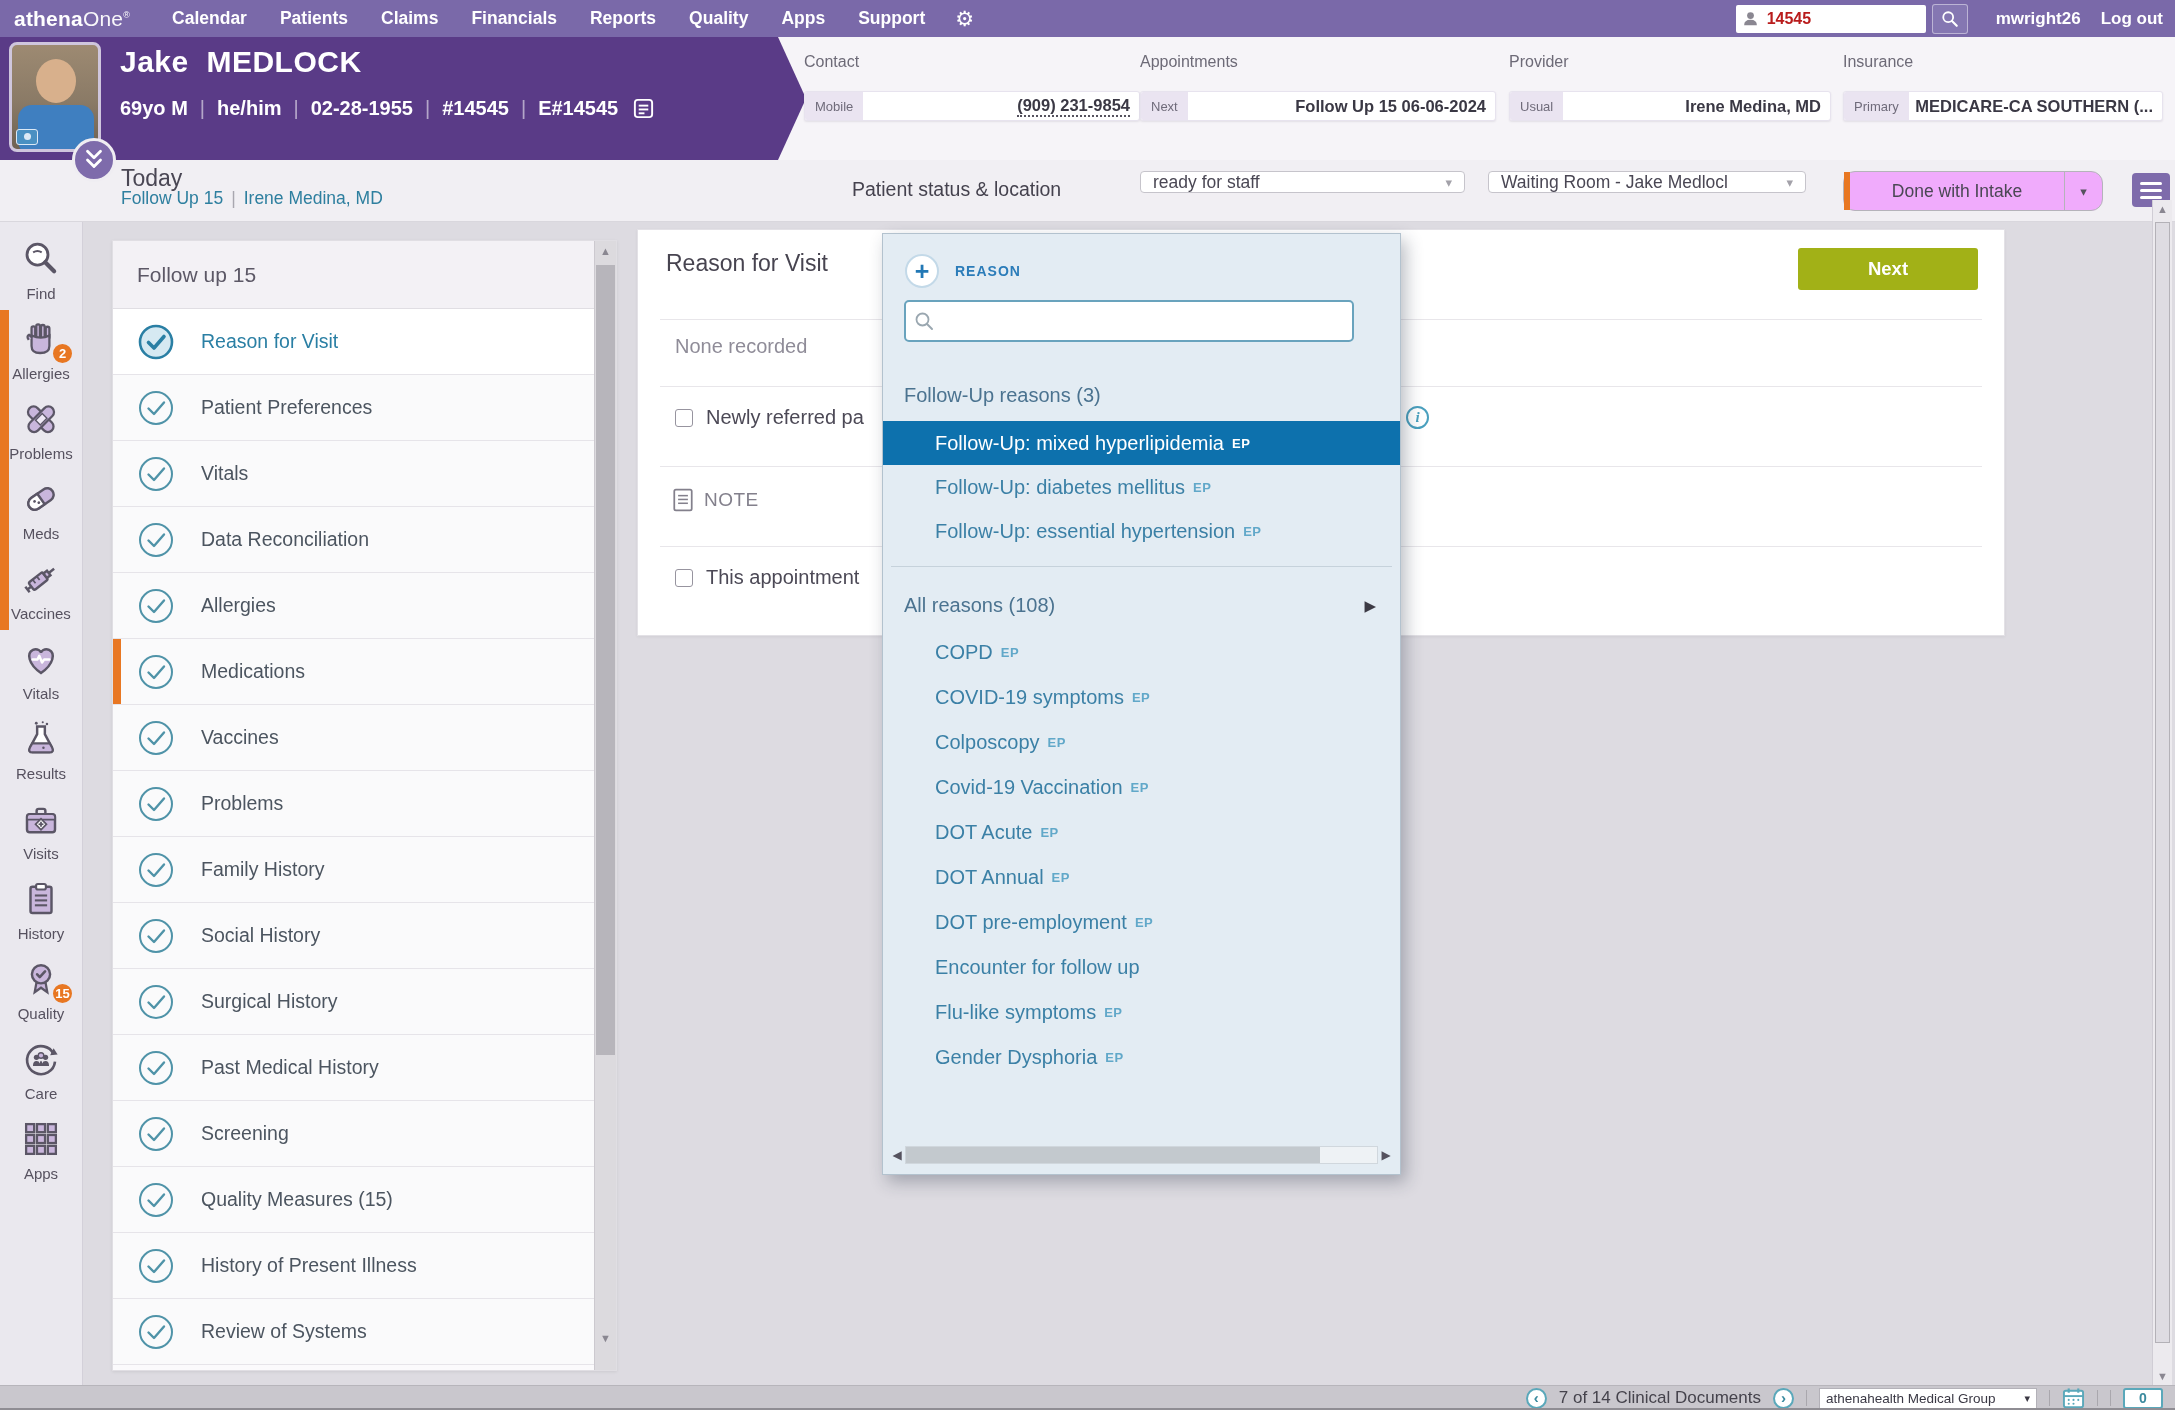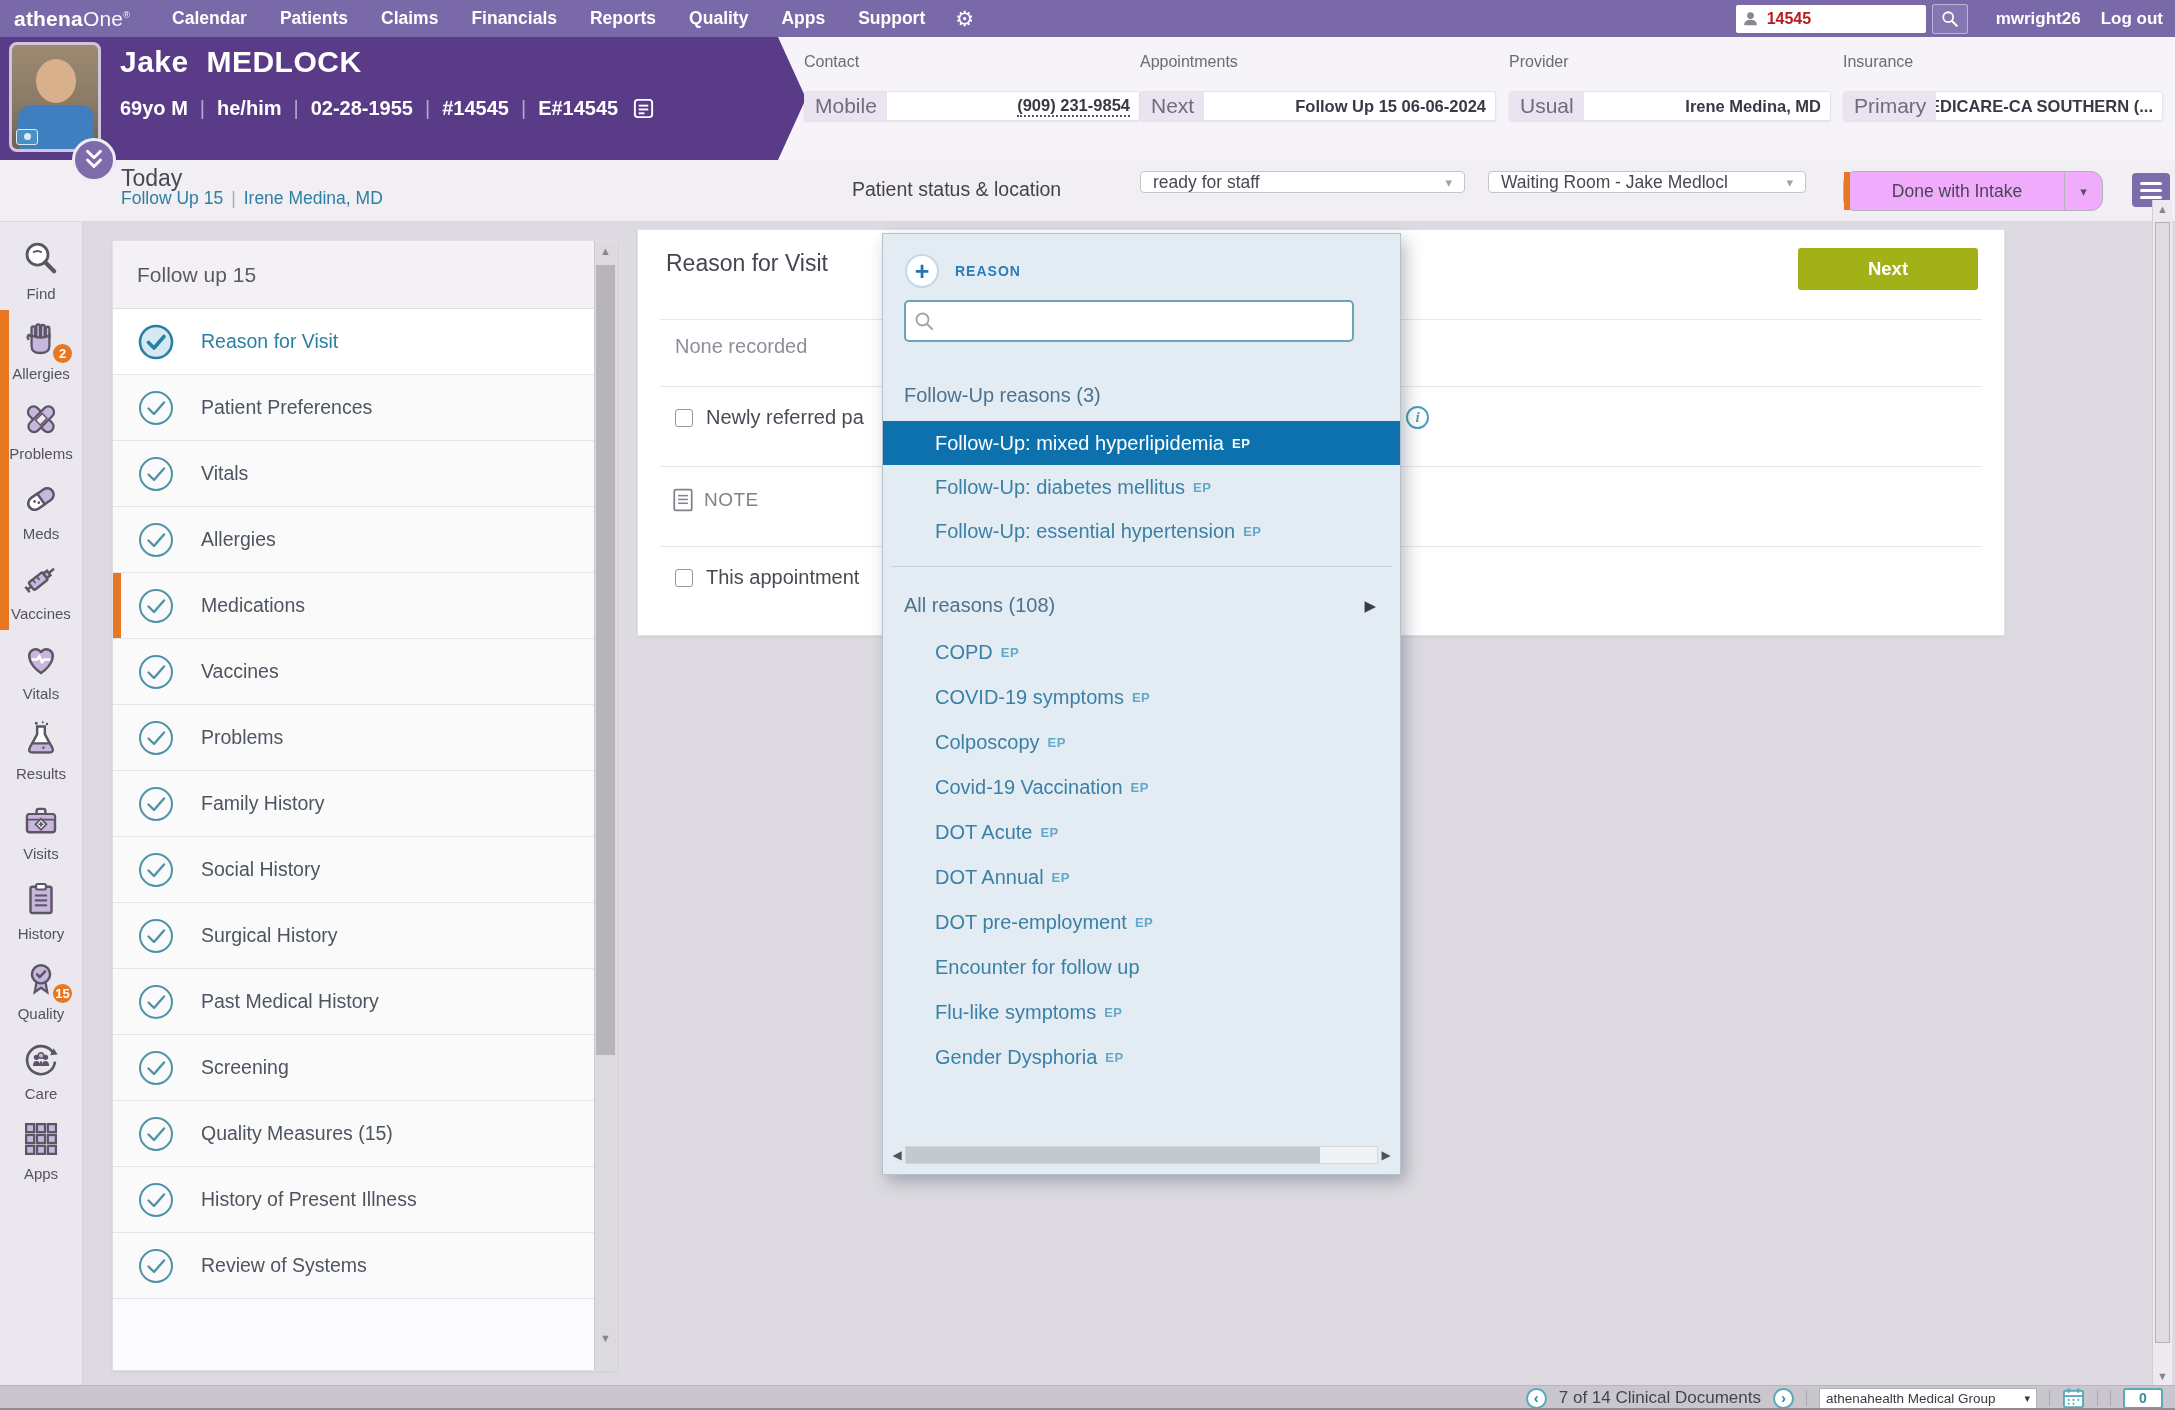--- a/index.html
+++ b/index.html
@@ -46,21 +46,21 @@
   .p-name { position:absolute; left:120px; top:8px; color:#fff; font-size:30px; font-weight:700;
             letter-spacing:.5px; white-space:nowrap; }
   .p-demo { position:absolute; left:120px; top:60px; color:#fff; font-size:20px; font-weight:700;
             display:flex; align-items:center; white-space:nowrap; }
   .p-demo span.d + span.d::before { content:"|"; font-weight:400; opacity:.55; margin:0 12px; }
   .p-note { margin-left:14px; display:inline-flex; }
   .info-col { position:absolute; top:16px; }
   .info-col .glabel { font-size:16px; color:#6d6a77; margin-bottom:20px; }
   .info-box { display:flex; height:30px; background:#fff; border-radius:3px; overflow:hidden;
               border:1px solid #e7e3ee; box-shadow:0 1px 2px rgba(60,50,80,.10); }
-  .info-box .chip { background:#eae4f1; color:#6f6b7a; font-size:21px; display:flex;
+  .info-box .chip { background:#eae4f1; color:#6f6b7a; font-size:13px; display:flex;
                     align-items:center; padding:0 10px; flex:none; }
   .info-box .val { flex:1; display:flex; align-items:center; justify-content:flex-end;
                    font-weight:700; font-size:16.5px; color:#3a3844; padding:0 9px; white-space:nowrap;
                    overflow:hidden; }
   .info-box .val.dotted span { border-bottom:2px dotted #55525e; }
   .col-contact { left:804px; width:336px; } .col-appt { left:1140px; width:356px; }
   .col-prov { left:1509px; width:322px; } .col-ins { left:1843px; width:320px; }
 
   
   .statusrow { position:absolute; left:0; top:160px; width:2175px; height:62px; background:#f1eff3;
@@ -534,20 +534,29 @@
         <div class="cl-row">
           <span class="ckwrap">
             <svg viewBox="0 0 38 38" width="38" height="38">
               <circle class="ckc" cx="19" cy="19" r="16"></circle>
               <path class="ckp" d="M11.5 19.5 L17 25 L27 13.5"></path>
             </svg>
           </span>
           <span class="cklabel">Vitals</span>
         </div>
 
+        <div class="cl-row">
+          <span class="ckwrap">
+            <svg viewBox="0 0 38 38" width="38" height="38">
+              <circle class="ckc" cx="19" cy="19" r="16"></circle>
+              <path class="ckp" d="M11.5 19.5 L17 25 L27 13.5"></path>
+            </svg>
+          </span>
+          <span class="cklabel">Data Reconciliation</span>
+        </div>
 
         <div class="cl-row">
           <span class="ckwrap">
             <svg viewBox="0 0 38 38" width="38" height="38">
               <circle class="ckc" cx="19" cy="19" r="16"></circle>
               <path class="ckp" d="M11.5 19.5 L17 25 L27 13.5"></path>
             </svg>
           </span>
           <span class="cklabel">Allergies</span>
         </div>

